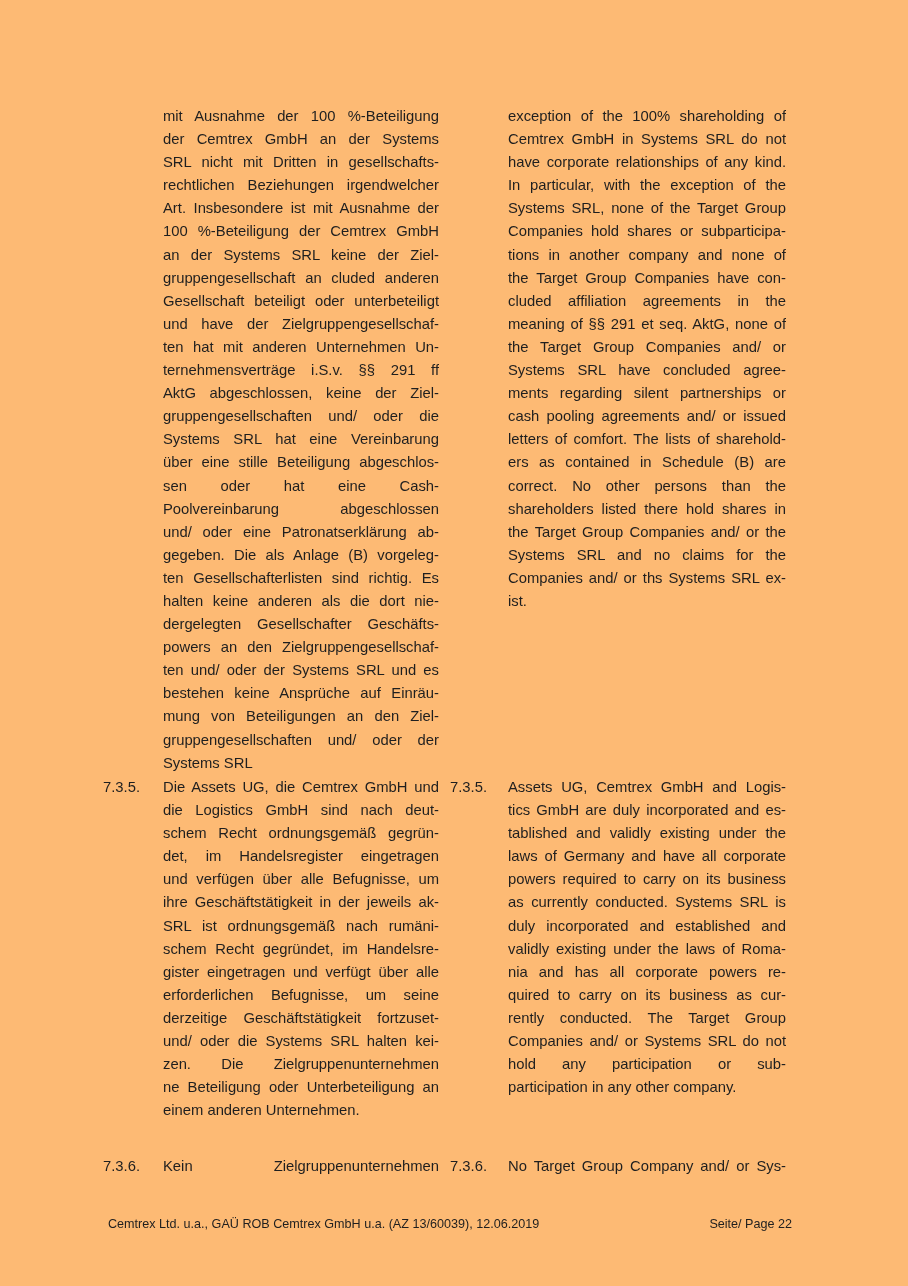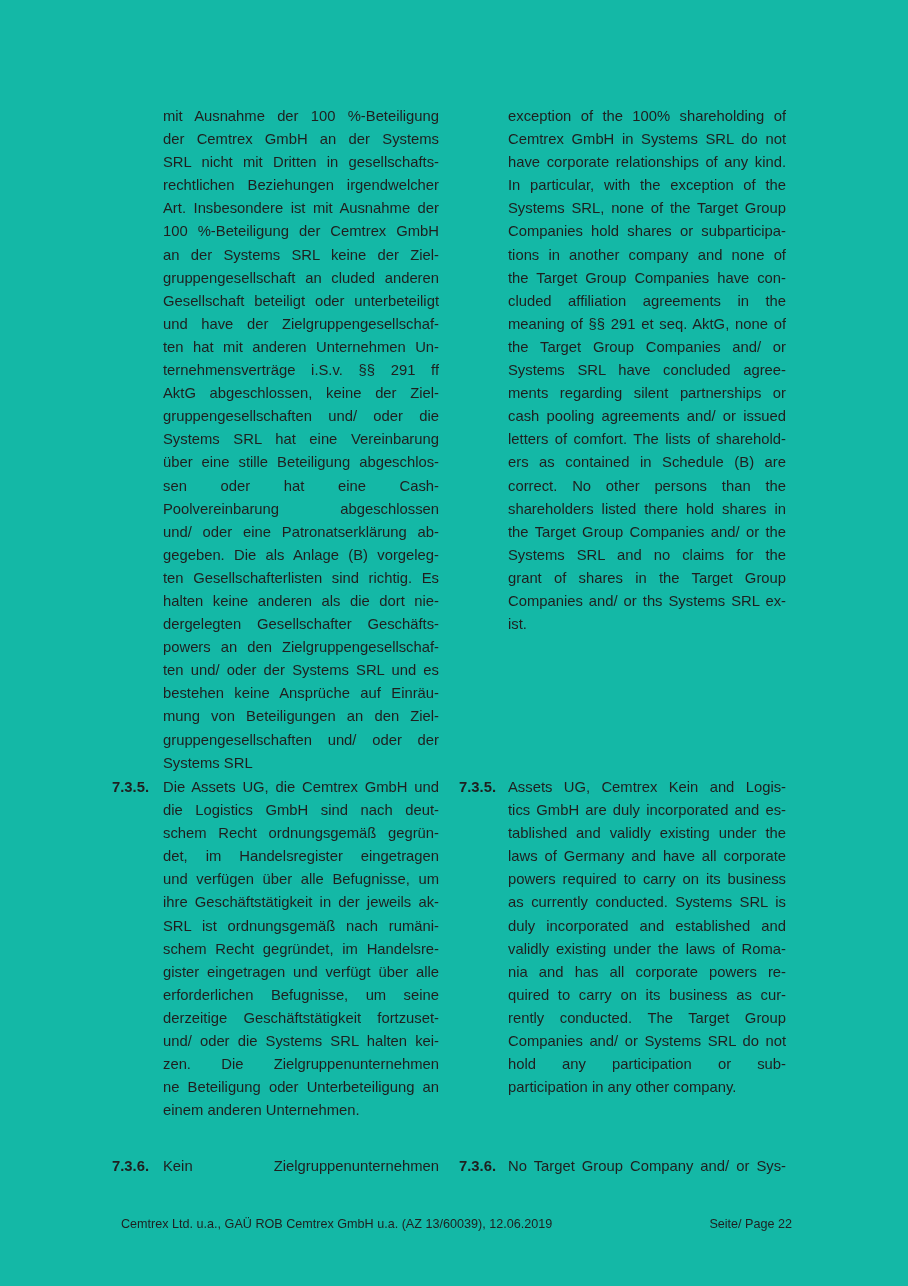--- a/index.html
+++ b/index.html
@@ -4,38 +4,37 @@
 <style>
   html, body {
     margin: 0;
     padding: 0;
     background: #ffffff;
   }
   .page {
     position: relative;
     width: 908px;
     height: 1286px;
-    background: #14b8a6;
+    background: #fdba74;
     font-family: "Liberation Sans", sans-serif;
     color: #1f1f1f;
     overflow: hidden;
   }
   .section {
     position: absolute;
     left: 0;
     width: 908px;
   }
   .num {
     position: absolute;
     top: 0;
     font-size: 14.8px;
     line-height: 23.1px;
-    font-weight: bold;
+    font-weight: normal;
     white-space: nowrap;
-    margin-left: 9px;
   }
   .num.left  { left: 103px; }
   .num.right { left: 450px; }
   .col {
     position: absolute;
     top: 0;
     font-size: 14.8px;
   }
   .col.left  { left: 163px; width: 276px; }
   .col.right { left: 508px; width: 278px; }
@@ -57,21 +56,20 @@
     width: 908px;
     font-size: 12.6px;
     line-height: 16px;
     color: #1f1f1f;
   }
   .footer .ref {
     position: absolute;
     left: 108px;
     top: 0;
     white-space: nowrap;
-    margin-left: 13px;
   }
   .footer .pagenum {
     position: absolute;
     right: 116px;
     top: 0;
     white-space: nowrap;
   }
 </style>
 </head>
 <body>
@@ -126,21 +124,20 @@
         <div class="line"><span>the Target Group Companies and/ or</span></div>
         <div class="line"><span>Systems SRL have concluded agree-</span></div>
         <div class="line"><span>ments regarding silent partnerships or</span></div>
         <div class="line"><span>cash pooling agreements and/ or issued</span></div>
         <div class="line"><span>letters of comfort. The lists of sharehold-</span></div>
         <div class="line"><span>ers as contained in </span><b>Schedule (B)</b><span> are</span></div>
         <div class="line"><span>correct. No other persons than the</span></div>
         <div class="line"><span>shareholders listed there hold shares in</span></div>
         <div class="line"><span>the Target Group Companies and/ or the</span></div>
         <div class="line"><span>Systems SRL and no claims for the</span></div>
-        <div class="line"><span>grant of shares in the Target Group</span></div>
         <div class="line"><span>Companies and/ or ths Systems SRL ex-</span></div>
         <div class="line last"><span>ist.</span></div>
       </div>
   </div>
 
   <div class="section" style="top:776px">
     <div class="num left">7.3.5.</div>
     <div class="col left">
         <div class="line"><span>Die Assets UG, die Cemtrex GmbH und</span></div>
         <div class="line"><span>die Logistics GmbH sind nach deut-</span></div>
@@ -153,21 +150,21 @@
         <div class="line"><span>gister eingetragen und verfügt über alle</span></div>
         <div class="line"><span>erforderlichen Befugnisse, um seine</span></div>
         <div class="line"><span>derzeitige Geschäftstätigkeit fortzuset-</span></div>
         <div class="line"><span>und/ oder die Systems SRL halten kei-</span></div>
         <div class="line"><span>zen. Die Zielgruppenunternehmen</span></div>
         <div class="line"><span>ne Beteiligung oder Unterbeteiligung an</span></div>
         <div class="line last"><span>einem anderen Unternehmen.</span></div>
       </div>
     <div class="num right">7.3.5.</div>
     <div class="col right">
-        <div class="line"><span>Assets UG, Cemtrex Kein and Logis-</span></div>
+        <div class="line"><span>Assets UG, Cemtrex GmbH and Logis-</span></div>
         <div class="line"><span>tics GmbH are duly incorporated and es-</span></div>
         <div class="line"><span>tablished and validly existing under the</span></div>
         <div class="line"><span>laws of Germany and have all corporate</span></div>
         <div class="line"><span>powers required to carry on its business</span></div>
         <div class="line"><span>as currently conducted. Systems SRL is</span></div>
         <div class="line"><span>duly incorporated and established and</span></div>
         <div class="line"><span>validly existing under the laws of Roma-</span></div>
         <div class="line"><span>nia and has all corporate powers re-</span></div>
         <div class="line"><span>quired to carry on its business as cur-</span></div>
         <div class="line"><span>rently conducted. The Target Group</span></div>

